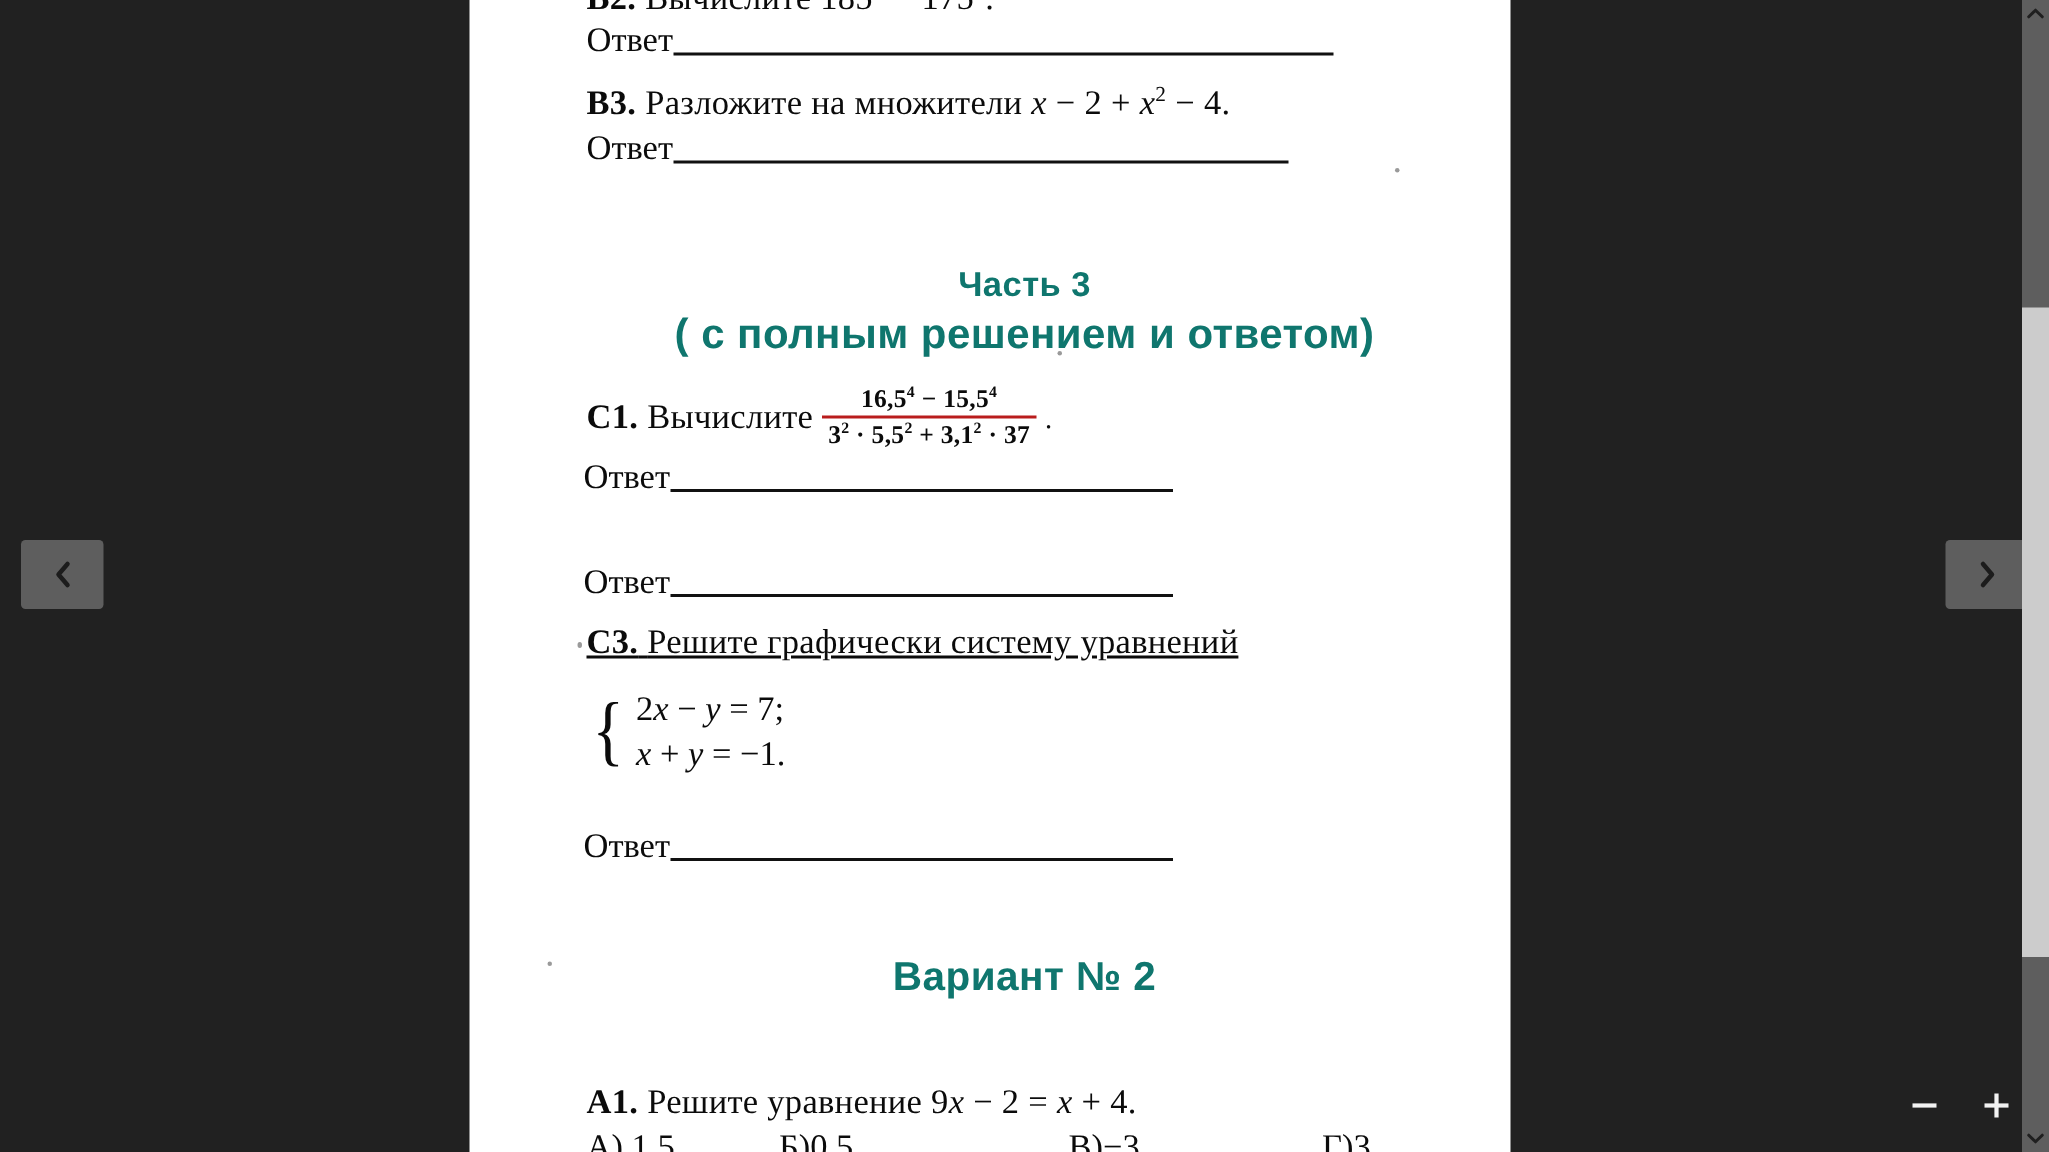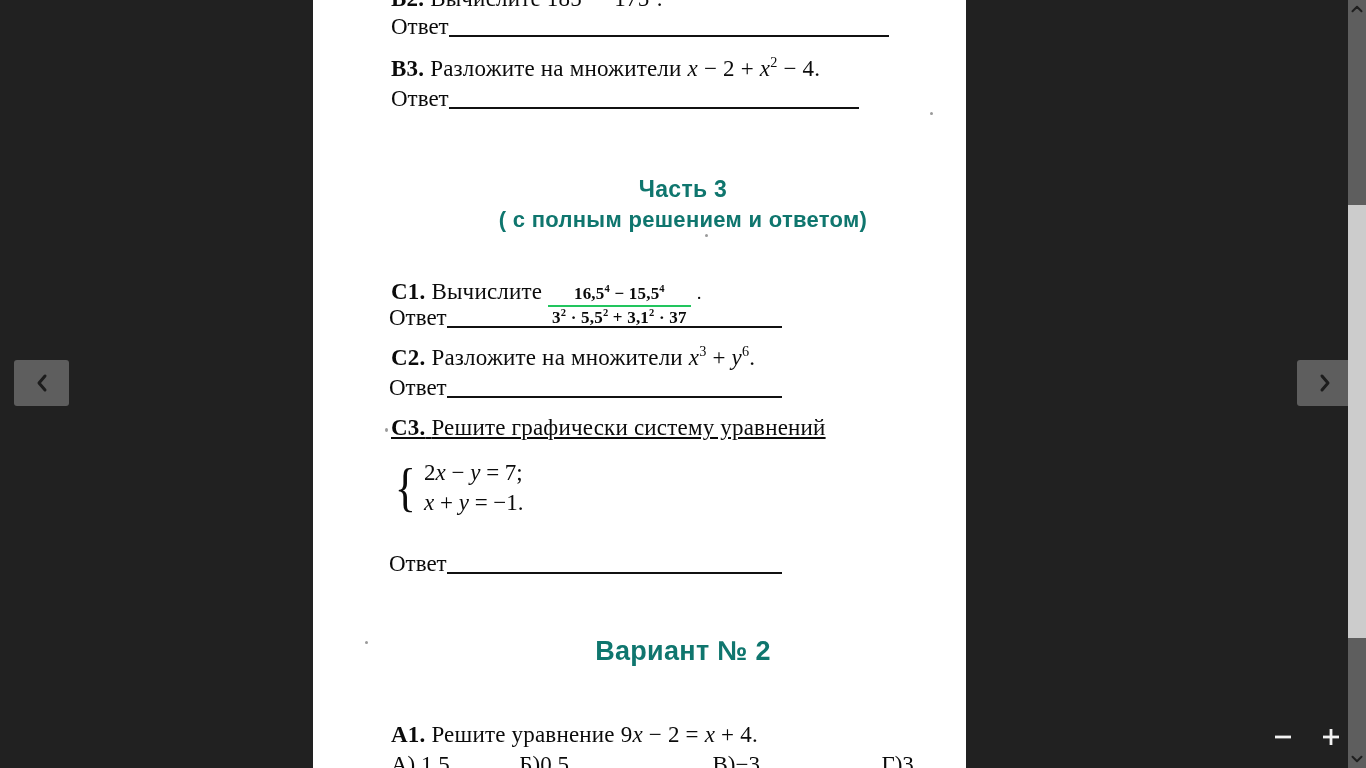--- a/index.html
+++ b/index.html
@@ -22,20 +22,21 @@
 
   
   #page {
     position: absolute;
     left: 313px;
     top: 0;
     width: 653px;
     height: 768px;
     background: #ffffff;
     overflow: hidden;
+    padding-left: 41px;
   }
 
   .doc-inner {
     position: absolute;
     left: 0;
     top: 0;
     width: 740px;
     height: 768px;
     padding: 0;
   }
@@ -88,41 +89,40 @@
   .heading {
     position: absolute;
     width: 740px;
     text-align: center;
     font-family: "Liberation Sans", sans-serif;
     font-weight: bold;
     color: #0f766e;
     letter-spacing: 0.3px;
   }
   .h-part3 { font-size: 23px; }
-  .h-sub   { font-size: 22px; }
+  .h-sub   { font-size: 28px; }
   .h-var   { font-size: 27px; }
   .h-part1 { font-size: 21px; }
 
   
   .frac {
     display: inline-block;
     vertical-align: middle;
     text-align: center;
     font-size: 17px;
     font-family: "Liberation Serif", serif;
     line-height: 1.16;
     position: relative;
     top: -2px;
   }
   .frac .num {
     display: block;
     padding: 0 4px 1px 4px;
-    border-bottom: 2px solid #22c55e;
+    border-bottom: 2px solid #b91c1c;
     font-weight: bold;
-    margin-top: 28px;
   }
   .frac .den {
     display: block;
     padding: 1px 4px 0 4px;
     font-weight: bold;
   }
 
   
   .system {
     position: absolute;
@@ -266,24 +266,20 @@
           <span class="den"><span>3</span><sup class="expn">2</sup><span> · </span><span>5,5</span><sup class="expn">2</sup><span> + </span><span>3,1</span><sup class="expn">2</sup><span> · </span><span>37</span></span>
         </span>
         <span style="font-size:19px;">.</span>
       </div>
 
       <div class="answer-row" style="left:76px; top:305px;">
         <span class="answer-word">Ответ</span>
         <span class="answer-rule" style="width:335px;"></span>
       </div>
 
-      <div class="line body-txt" style="left:78px; top:345px;">
-        <span class="q-label">C2.</span>
-        <span>Разложите на множители  </span><span class="ital">x</span><sup class="expn">3</sup><span> + </span><span class="ital">y</span><sup class="expn">6</sup><span>.</span>
-      </div>
 
       <div class="answer-row" style="left:76px; top:375px;">
         <span class="answer-word">Ответ</span>
         <span class="answer-rule" style="width:335px;"></span>
       </div>
 
       <div class="line body-txt" style="left:78px; top:415px;text-decoration:underline;">
         <span class="q-label">C3.</span>
         <span>Решите графически систему уравнений</span>
       </div>

